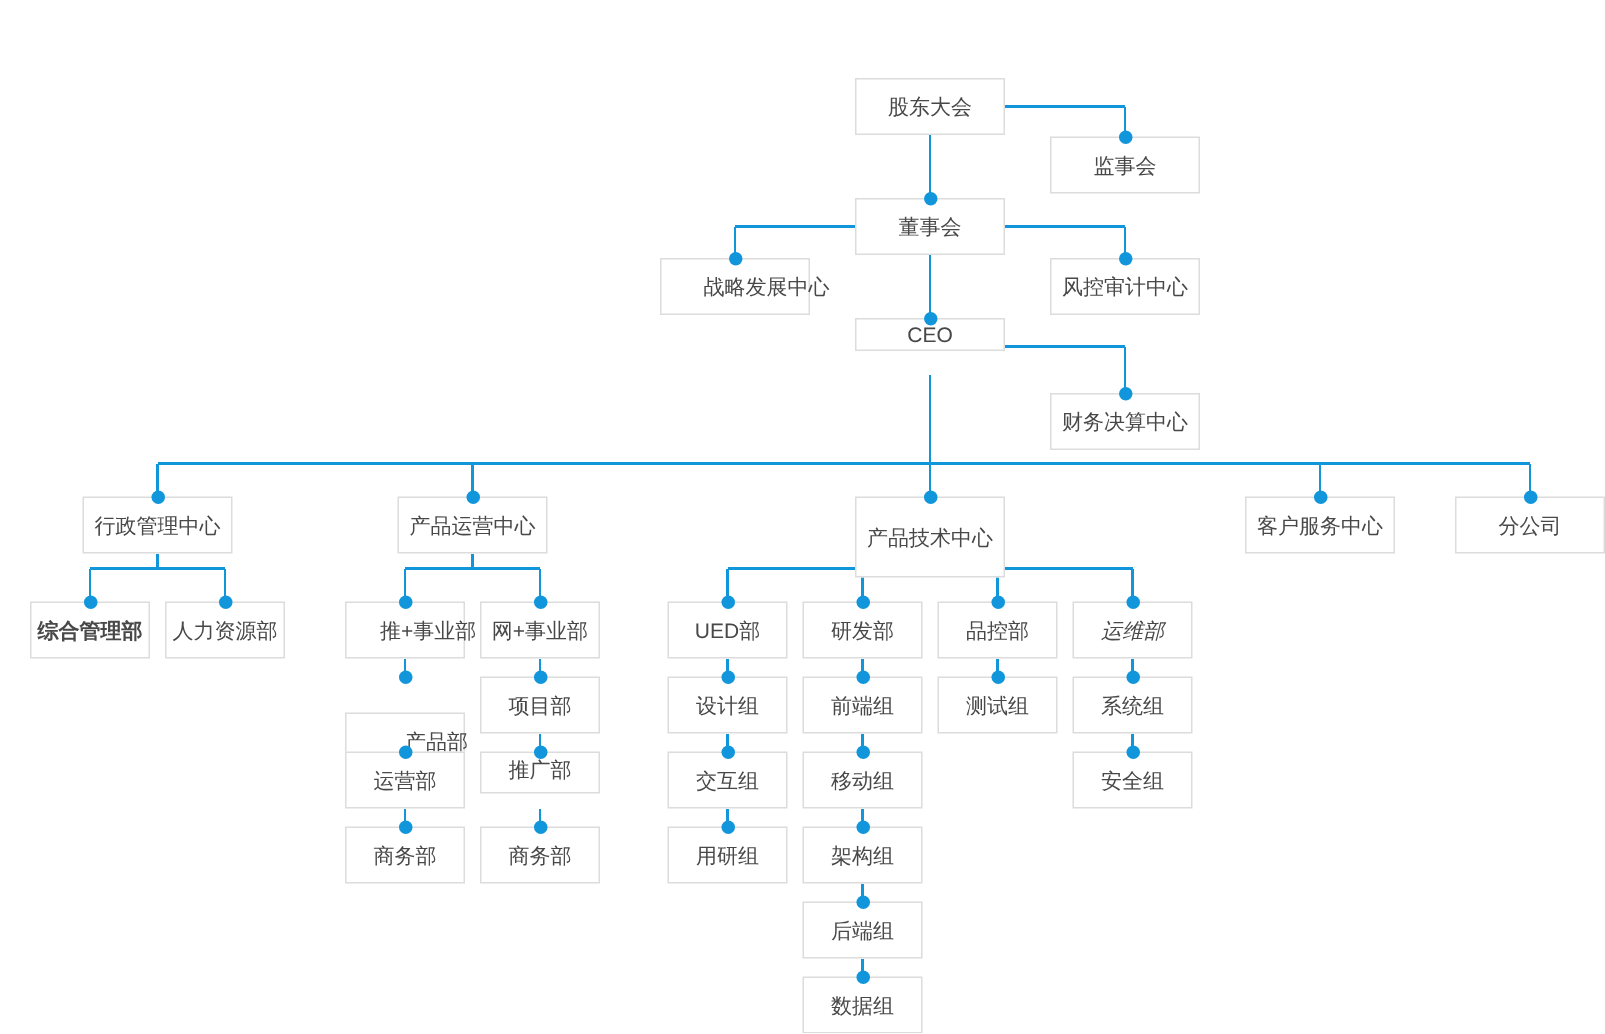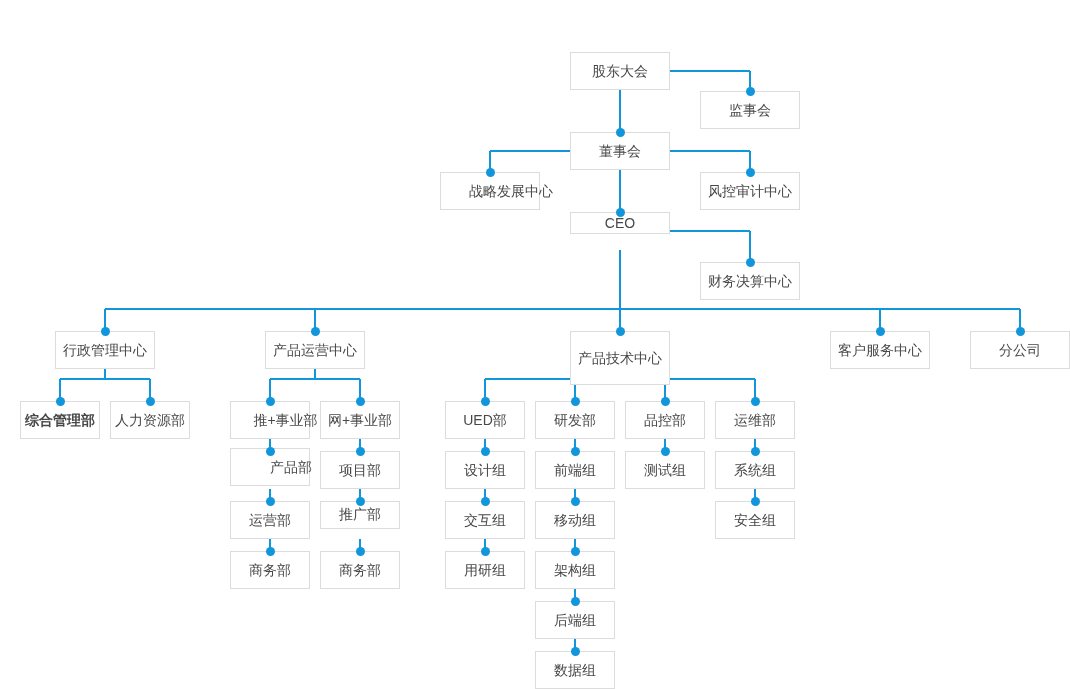--- a/index.html
+++ b/index.html
@@ -128,39 +128,39 @@
       <div class="node" style="left: 970px; top: 331px; width: 100px; height: 38px;">分公司</div>
       <div class="dot" style="left: 1015.5px; top: 326.5px;"></div>
       <div class="node" style="left: 20px; top: 401px; width: 80px; height: 38px; font-weight: bold;">综合管理部</div>
       <div class="dot" style="left: 55.5px; top: 396.5px;"></div>
       <div class="node" style="left: 110px; top: 401px; width: 80px; height: 38px;">人力资源部</div>
       <div class="dot" style="left: 145.5px; top: 396.5px;"></div>
       <div class="node" style="left: 230px; top: 401px; width: 80px; height: 38px; padding-left: 31px;">推+事业部</div>
       <div class="dot" style="left: 265.5px; top: 396.5px;"></div>
       <div class="node" style="left: 320px; top: 401px; width: 80px; height: 38px;">网+事业部</div>
       <div class="dot" style="left: 355.5px; top: 396.5px;"></div>
-      <div class="node" style="left: 230px; top: 448px; width: 80px; height: 38px; padding-left: 42px;">产品部</div>
+      <div class="node" style="left: 230px; top: 475px; width: 80px; height: 38px; padding-left: 42px;">产品部</div>
       <div class="dot" style="left: 265.5px; top: 446.5px;"></div>
       <div class="node" style="left: 320px; top: 451px; width: 80px; height: 38px;">项目部</div>
       <div class="dot" style="left: 355.5px; top: 446.5px;"></div>
       <div class="node" style="left: 230px; top: 501px; width: 80px; height: 38px;">运营部</div>
       <div class="dot" style="left: 265.5px; top: 496.5px;"></div>
       <div class="node" style="left: 320px; top: 501px; width: 80px; height: 28px; font-family: Liberation Serif, serif;">推广部</div>
       <div class="dot" style="left: 355.5px; top: 496.5px;"></div>
       <div class="node" style="left: 230px; top: 551px; width: 80px; height: 38px;">商务部</div>
       <div class="dot" style="left: 265.5px; top: 546.5px;"></div>
       <div class="node" style="left: 320px; top: 551px; width: 80px; height: 38px;">商务部</div>
       <div class="dot" style="left: 355.5px; top: 546.5px;"></div>
       <div class="node" style="left: 445px; top: 401px; width: 80px; height: 38px;">UED部</div>
       <div class="dot" style="left: 480.5px; top: 396.5px;"></div>
       <div class="node" style="left: 535px; top: 401px; width: 80px; height: 38px;">研发部</div>
       <div class="dot" style="left: 570.5px; top: 396.5px;"></div>
       <div class="node" style="left: 625px; top: 401px; width: 80px; height: 38px;">品控部</div>
       <div class="dot" style="left: 660.5px; top: 396.5px;"></div>
-      <div class="node" style="left: 715px; top: 401px; width: 80px; height: 38px;">运维部</div>
+      <div class="node" style="left: 715px; top: 401px; width: 80px; height: 38px; font-style: italic;">运维部</div>
       <div class="dot" style="left: 750.5px; top: 396.5px;"></div>
       <div class="node" style="left: 445px; top: 451px; width: 80px; height: 38px;">设计组</div>
       <div class="dot" style="left: 480.5px; top: 446.5px;"></div>
       <div class="node" style="left: 535px; top: 451px; width: 80px; height: 38px;">前端组</div>
       <div class="dot" style="left: 570.5px; top: 446.5px;"></div>
       <div class="node" style="left: 625px; top: 451px; width: 80px; height: 38px;">测试组</div>
       <div class="dot" style="left: 660.5px; top: 446.5px;"></div>
       <div class="node" style="left: 715px; top: 451px; width: 80px; height: 38px;">系统组</div>
       <div class="dot" style="left: 750.5px; top: 446.5px;"></div>
       <div class="node" style="left: 445px; top: 501px; width: 80px; height: 38px;">交互组</div>

